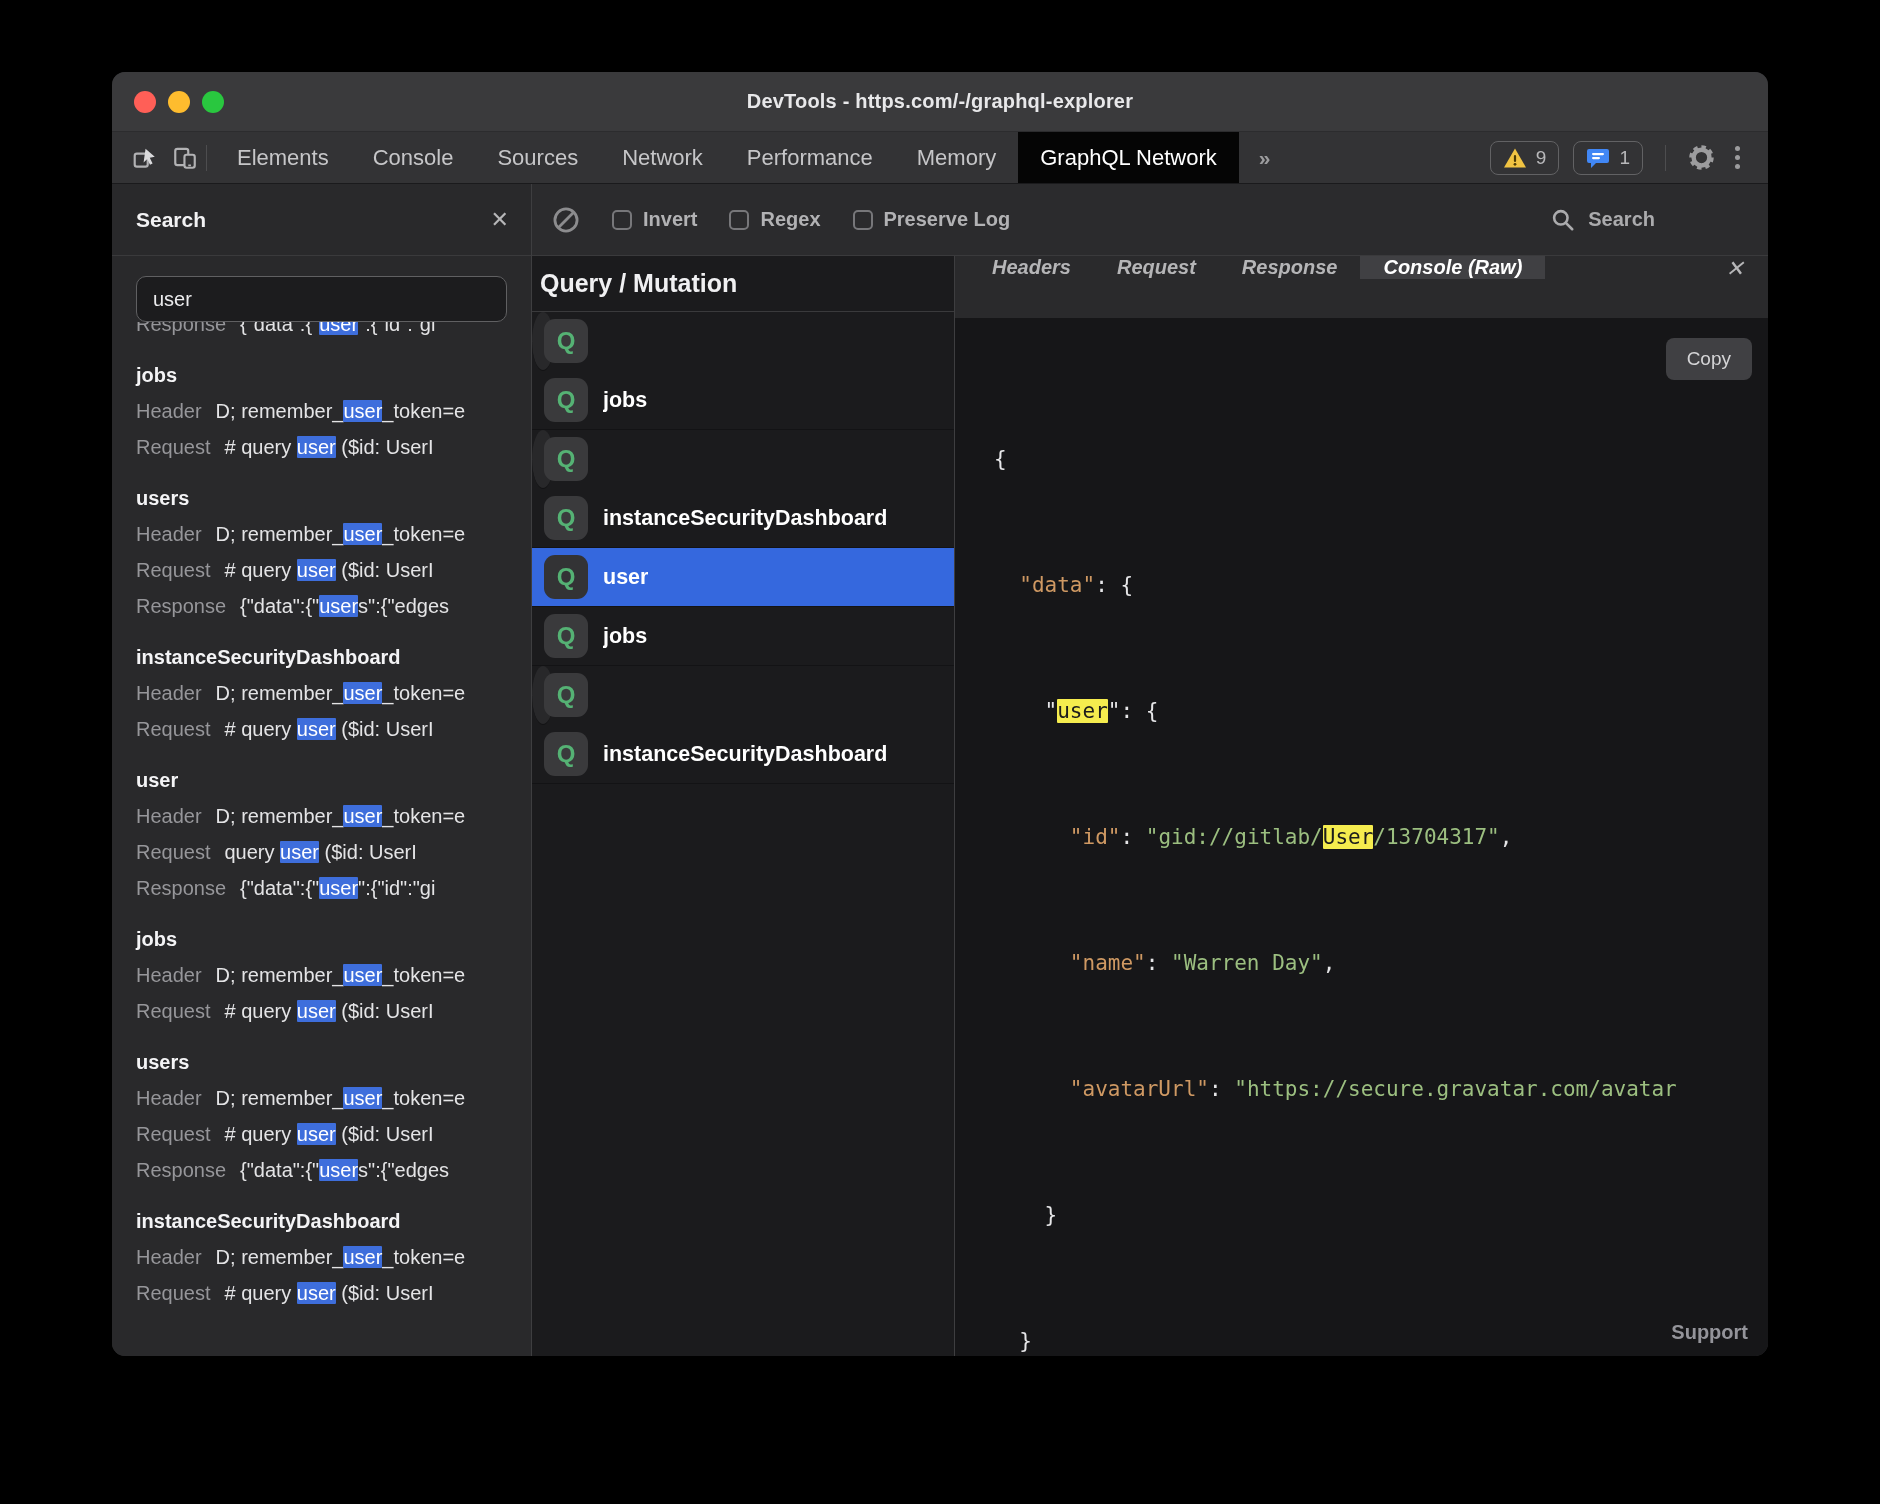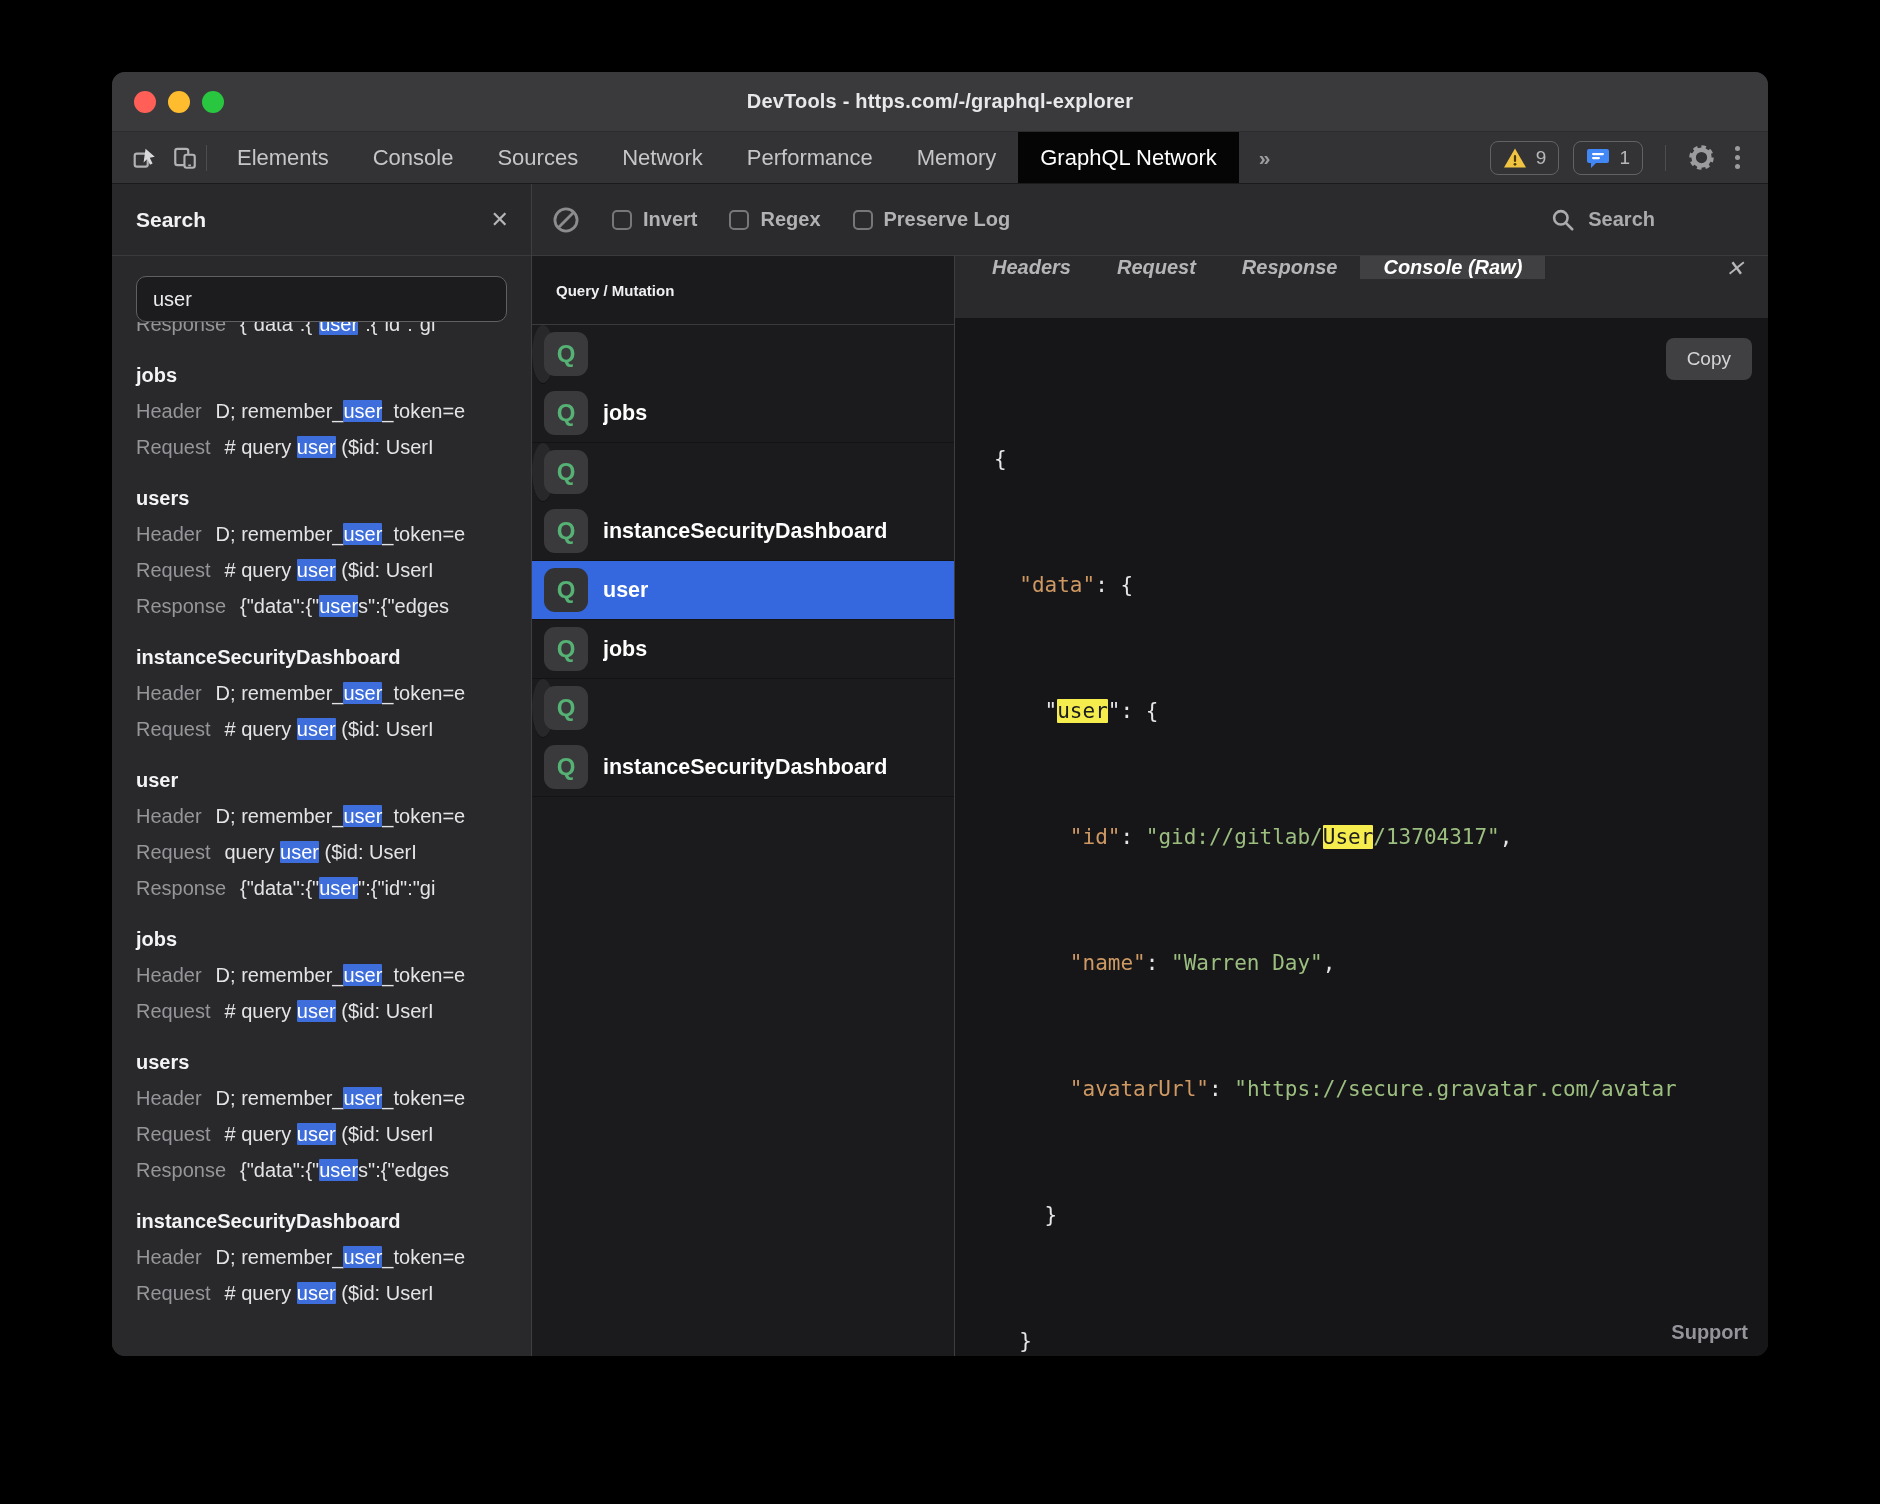--- a/index.html
+++ b/index.html
@@ -66,22 +66,22 @@
   .cb-label { color:#b2b2b4; font-size:20px; font-weight:600; }
   .bar-search { display:flex; align-items:center; gap:12px; margin-left:auto; margin-right:113px; }
   .bar-search .lbl { color:#ababad; font-size:20px; font-weight:600; }
 
   
   .content-row { flex:1; display:flex; min-height:0; }
 
   
   .query-panel { width:423px; flex:none; background:#1b1b1d; border-right:1px solid #3e3e40;
                  display:flex; flex-direction:column; overflow:hidden; }
-  .qp-head { height:69px; flex:none; display:flex; align-items:center; padding-left:24px;
-             color:#f0f0f2; font-size:15px; font-weight:bold; border-bottom:1px solid #3a3a3c; }
+  .qp-head { height:56px; flex:none; display:flex; align-items:center; padding-left:8px;
+             color:#f0f0f2; font-size:25px; font-weight:bold; border-bottom:1px solid #3a3a3c; }
   .q-row { height:59px; flex:none; display:flex; align-items:center; gap:15px; padding-left:12px;
            border-bottom:1px solid #131315; cursor:default; }
   .q-row.light { background:#28282a; }
   .q-row.dark  { background:transparent; }
   .q-row.selected { background:#3568de; }
   .q-badge { width:44px; height:44px; flex:none; border-radius:11px; background:#3a3a3c;
              display:flex; align-items:center; justify-content:center;
              color:#55b274; font-size:24px; font-weight:bold; }
   .q-row.selected .q-badge { background:#333335; }
   .q-label { color:#fff; font-size:21.5px; font-weight:bold; white-space:nowrap; overflow:hidden; }

